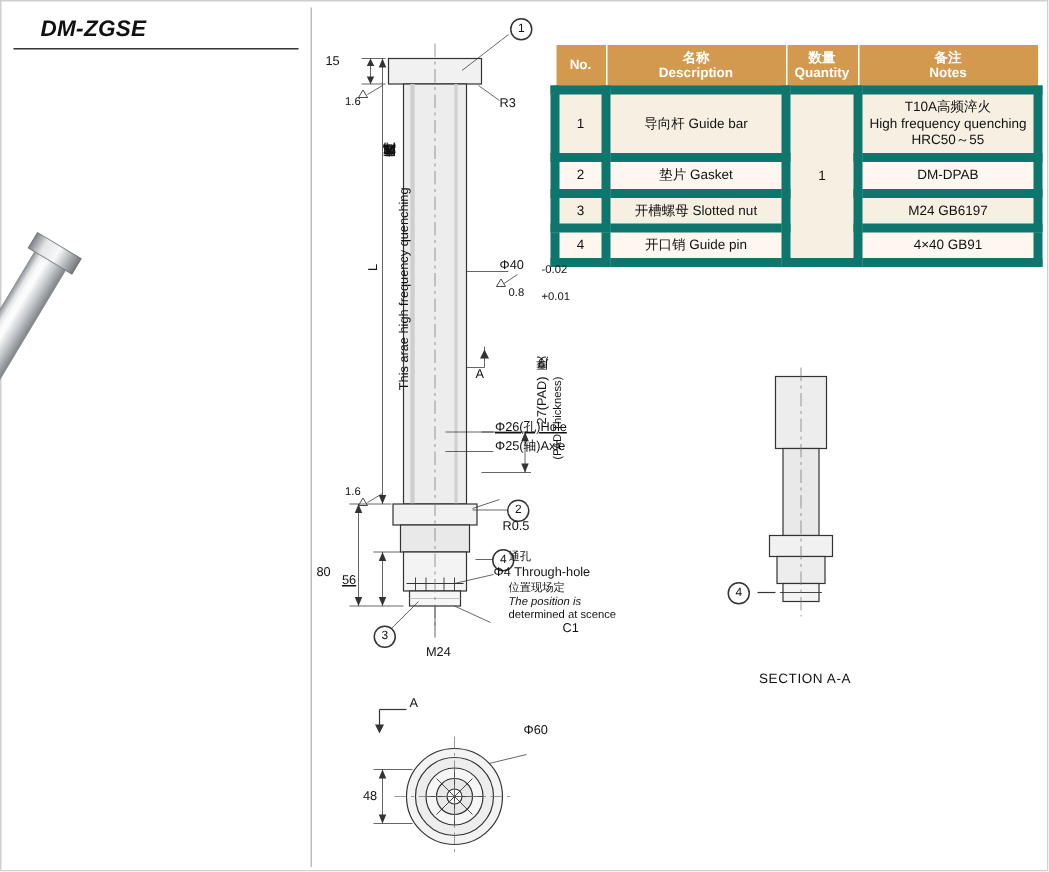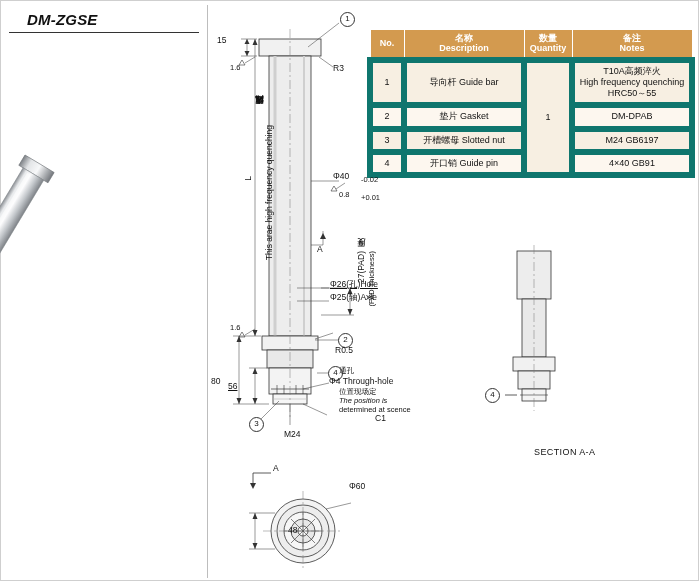--- a/index.html
+++ b/index.html
@@ -60,21 +60,21 @@
   
   .lbl{position:absolute;font-size:8.5px;color:#111;line-height:1.25;white-space:nowrap;}
   .lbl.sm{font-size:7.5px;}
   .lbl.vert{writing-mode:vertical-rl;transform:rotate(180deg);white-space:nowrap;}
 
   
   .balloon{
     position:absolute;width:13px;height:13px;border:1px solid #333;border-radius:50%;
     font-size:8px;line-height:12px;text-align:center;background:#fff;color:#111;
   }
-  .sec-title{position:absolute;font-size:9px;letter-spacing:.4px;margin-left:28px;}
+  .sec-title{position:absolute;font-size:9px;letter-spacing:.4px;}
 
   svg{overflow:visible;}
 </style>
 </head>
 <body>
 
 <div class="page">
 
   <div class="part-title">DM-ZGSE</div>
   <div class="title-underline"></div>
@@ -345,16 +345,16 @@
       <line x1="24" y1="52" x2="24" y2="88" stroke-width="0.5"></line>
 
       <line x1="95" y1="48" x2="120" y2="42" stroke-width="0.5"></line>
     </g>
     <g fill="#333">
       <polygon points="24,52 21.5,58 26.5,58"></polygon>
       <polygon points="24,88 21.5,82 26.5,82"></polygon>
     </g>
   </svg>
   <div class="lbl" style="left:272px;top:462px;">A</div>
-  <div class="lbl" style="left:241px;top:524px;margin-left:46px;">48</div>
+  <div class="lbl" style="left:241px;top:524px;">48</div>
   <div class="lbl" style="left:348px;top:480px;">Φ60</div>
 
 </div>
 
 </body></html>

